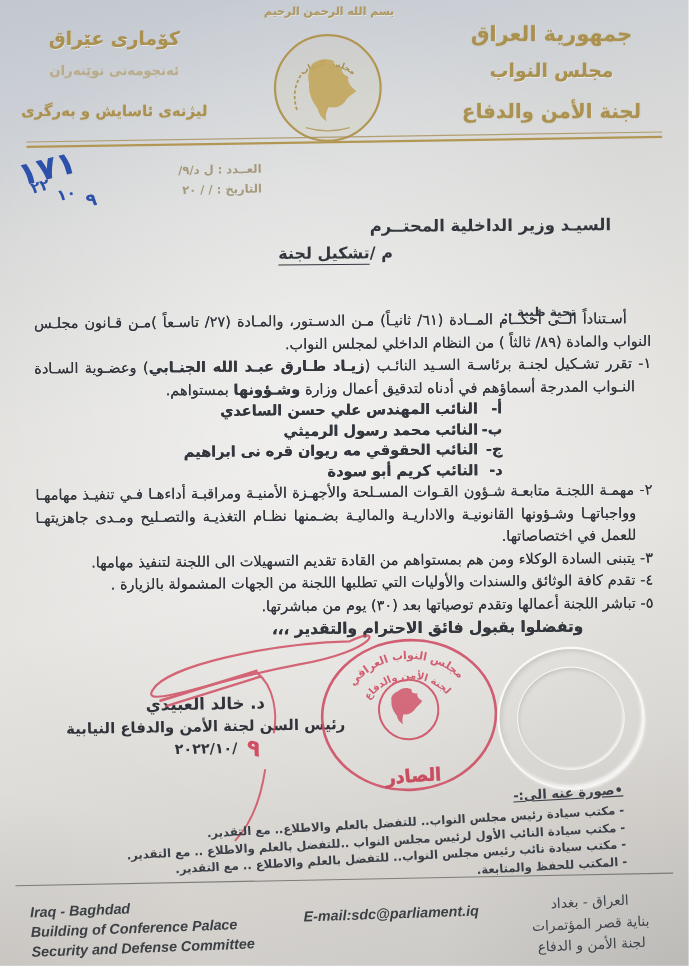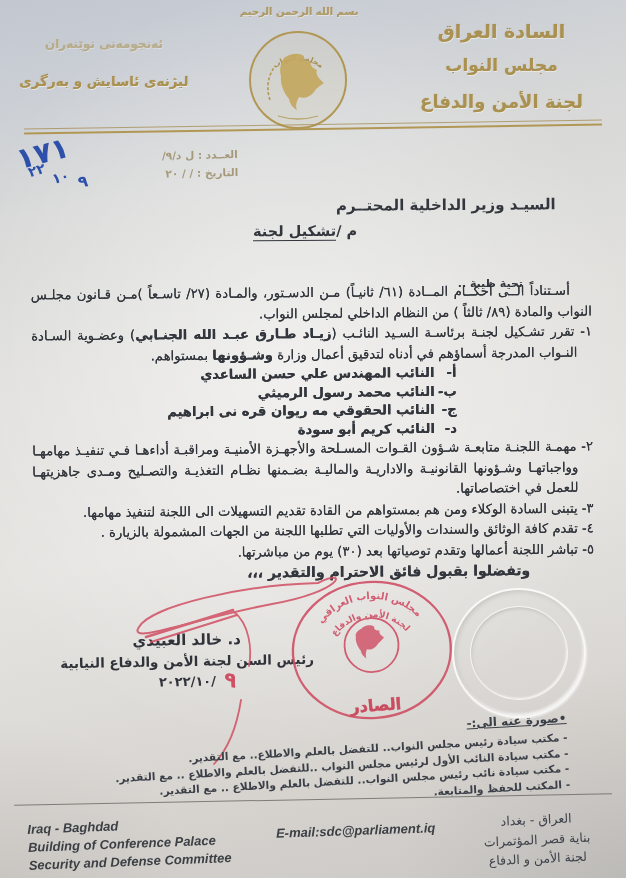--- a/index.html
+++ b/index.html
@@ -80,26 +80,27 @@
   .f-ar{top:810px;right:14px;width:150px;text-align:center;font-size:12.5px;color:#3e424a;
         line-height:19.5px;transform:rotate(-2.6deg);direction:rtl;}
   svg{display:block;}
 </style>
 </head>
 <body>
 
 <div class="abs basmala gold">بسم الله الرحمن الرحيم</div>
 
 <div class="abs hdr-ar gold" dir="rtl">
-  <div class="l1">السادة العراق</div>
+  <div class="l1">جمهورية العراق</div>
   <div class="l2">مجلس النواب</div>
   <div class="l3">لجنة الأمن والدفاع</div>
 </div>
 
 <div class="abs hdr-ku gold" dir="rtl">
+  <div class="l1">كۆماری عێراق</div>
   <div class="l2">ئەنجومەنی نوێنەران</div>
   <div class="l3">لیژنەی ئاسایش و بەرگری</div>
 </div>
 
 <div class="abs emblem">
   <svg width="108" height="108" viewBox="0 0 108 108">
     <circle cx="54" cy="54" r="48" fill="rgba(200,175,110,.10)" stroke="#b29754" stroke-width="2"></circle>
     <path id="embTop" d="M 20,60 A 35,34 0 0 1 88,60" fill="none"></path>
     <text font-size="7.5" font-weight="bold" fill="#a68e52" font-family="DejaVu Sans, sans-serif">
       <textPath href="#embTop" startOffset="50%" text-anchor="middle">مجلس النواب</textPath>

